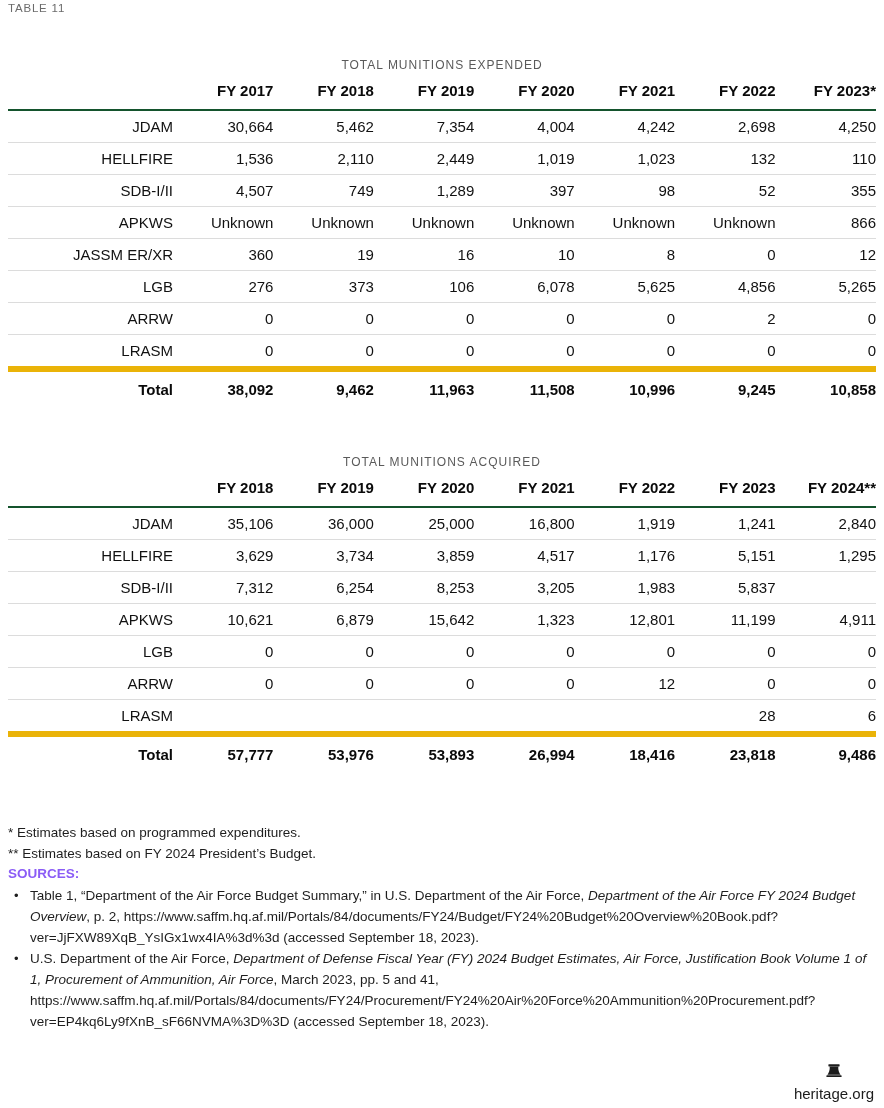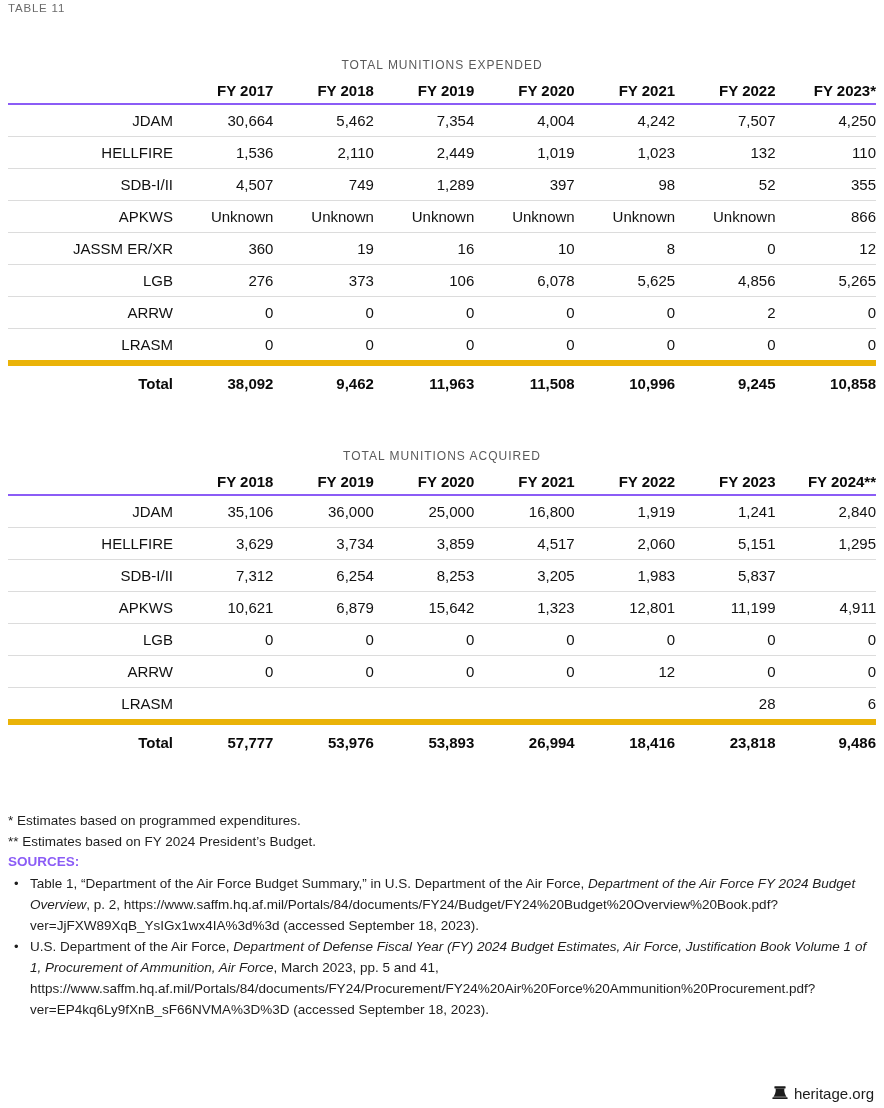--- a/index.html
+++ b/index.html
@@ -47,22 +47,22 @@
   }
   .data-table th, .data-table td {
     padding: 7px 0;
     text-align: right;
     font-weight: normal;
     white-space: nowrap;
     overflow: hidden;
   }
   .data-table thead th {
     font-weight: bold;
-    padding: 4px 0 4px 0;
-    border-bottom: 2px solid #8b5cf6;
+    padding: 4px 0 10px 0;
+    border-bottom: 2px solid #14532d;
     color: #0a0a0a;
   }
   .data-table tbody td { border-bottom: 1px solid #dcdcdc; }
   .data-table .lbl { text-align: right; }
   .data-table tfoot td {
     font-weight: bold;
     border-top: 6px solid #eab308;
     padding: 9px 0 10px 0;
     color: #0a0a0a;
   }
@@ -95,20 +95,21 @@
   ul.sources em { font-style: italic; }
   .page-footer {
     position: absolute;
     right: 10px;
     bottom: 6px;
     display: flex;
     align-items: center;
     gap: 6px;
     font-size: 15px;
     color: #1c1c1c;
+    flex-direction: column;
   }
   .bell-icon { display: inline-block; width: 16px; height: 15px; }
 </style>
 </head>
 <body>
 
 <header>
   <p class="table-tag">TABLE 11</p>
 </header>
 
@@ -138,21 +139,21 @@
         </tr>
       </thead>
       <tbody>
         <tr>
           <td class="lbl">JDAM</td>
           <td>30,664</td>
           <td>5,462</td>
           <td>7,354</td>
           <td>4,004</td>
           <td>4,242</td>
-          <td>7,507</td>
+          <td>2,698</td>
           <td>4,250</td>
         </tr>
         <tr>
           <td class="lbl">HELLFIRE</td>
           <td>1,536</td>
           <td>2,110</td>
           <td>2,449</td>
           <td>1,019</td>
           <td>1,023</td>
           <td>132</td>
@@ -269,21 +270,21 @@
           <td>1,919</td>
           <td>1,241</td>
           <td>2,840</td>
         </tr>
         <tr>
           <td class="lbl">HELLFIRE</td>
           <td>3,629</td>
           <td>3,734</td>
           <td>3,859</td>
           <td>4,517</td>
-          <td>2,060</td>
+          <td>1,176</td>
           <td>5,151</td>
           <td>1,295</td>
         </tr>
         <tr>
           <td class="lbl">SDB-I/II</td>
           <td>7,312</td>
           <td>6,254</td>
           <td>8,253</td>
           <td>3,205</td>
           <td>1,983</td>

